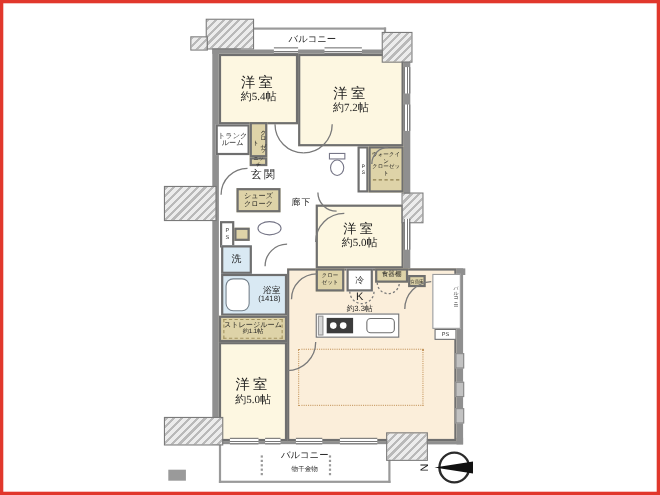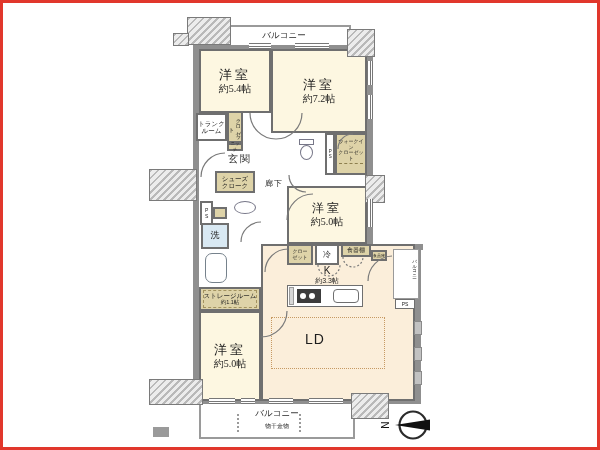--- a/index.html
+++ b/index.html
@@ -108,36 +108,39 @@
   <div class="room white" style="left:197px;top:198px;width:13px;height:24px;">
     <span class="vtext" style="font-size:5px;">PS</span>
   </div>
   <div class="room beige" style="left:210px;top:204px;width:14px;height:12px;"></div>
 
   <div class="room blue" style="left:198px;top:220px;width:28px;height:26px;">
     <span style="font-size:9px;">洗</span>
   </div>
   <div class="abs" style="left:231px;top:198px;width:22px;height:13px;background:#fff;border:1px solid #778;border-radius:50%;"></div>
 
+  <div class="room blue" style="left:198px;top:246px;width:60px;height:38px;align-items:flex-end;padding-right:4px;">
+    <span class="md">浴室</span>
+    <span style="font-size:7px;">(1418)</span>
+  </div>
   <div class="abs" style="left:202px;top:250px;width:22px;height:30px;background:#fff;border:1.5px solid #76828c;border-radius:7px;"></div>
 
   <div class="room beige" style="left:196px;top:284px;width:62px;height:24px;">
     <span class="sm">ストレージルーム</span>
     <span style="font-size:5.5px;">約1.1帖</span>
   </div>
   <div class="dash-in" style="left:200px;top:287px;width:54px;height:18px;"></div>
 
   <div class="room cream" style="left:196px;top:308px;width:62px;height:90px;">
     <span class="name">洋室</span>
     <span class="size">約5.0帖</span>
   </div>
 
   <div class="room peach" style="left:258px;top:241px;width:154px;height:157px;"></div>
   <div class="dotrug" style="left:268px;top:314px;width:114px;height:52px;"></div>
-  <div class="lbl" style="left:270px;top:328px;width:84px;font-size:14px;letter-spacing:1px;">LD</div>
 
   <div class="room beige" style="left:284px;top:241px;width:26px;height:21px;">
     <span class="xs">クロー</span>
     <span class="xs">ゼット</span>
   </div>
   <div class="room white" style="left:312px;top:241px;width:24px;height:21px;">
     <span style="font-size:8px;">冷</span>
   </div>
   <div class="room beige" style="left:338px;top:241px;width:30px;height:13px;">
     <span style="font-size:6px;">食器棚</span>

